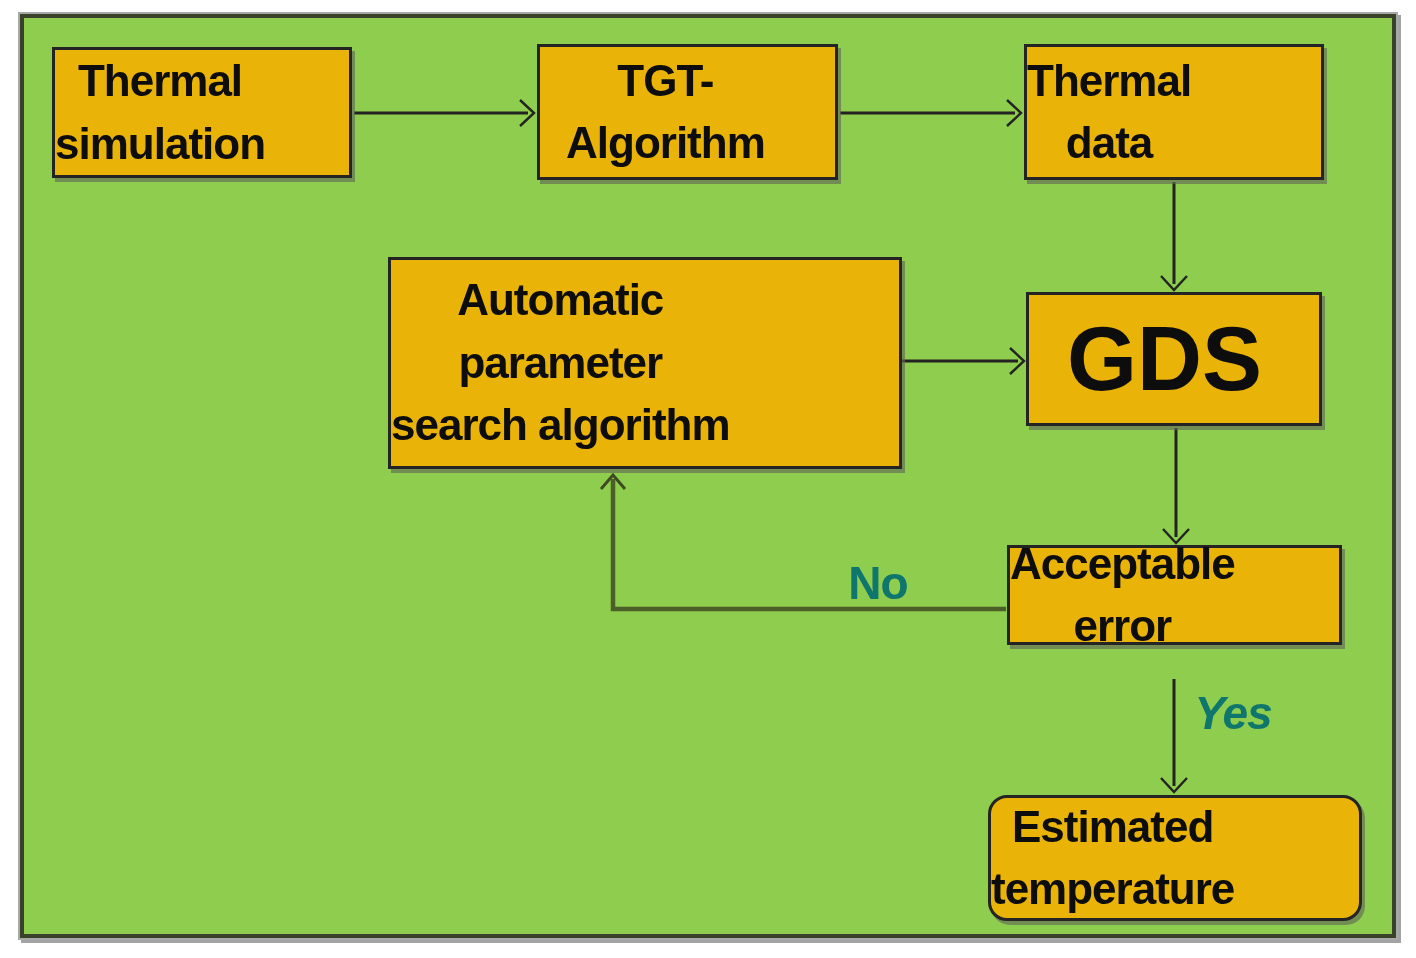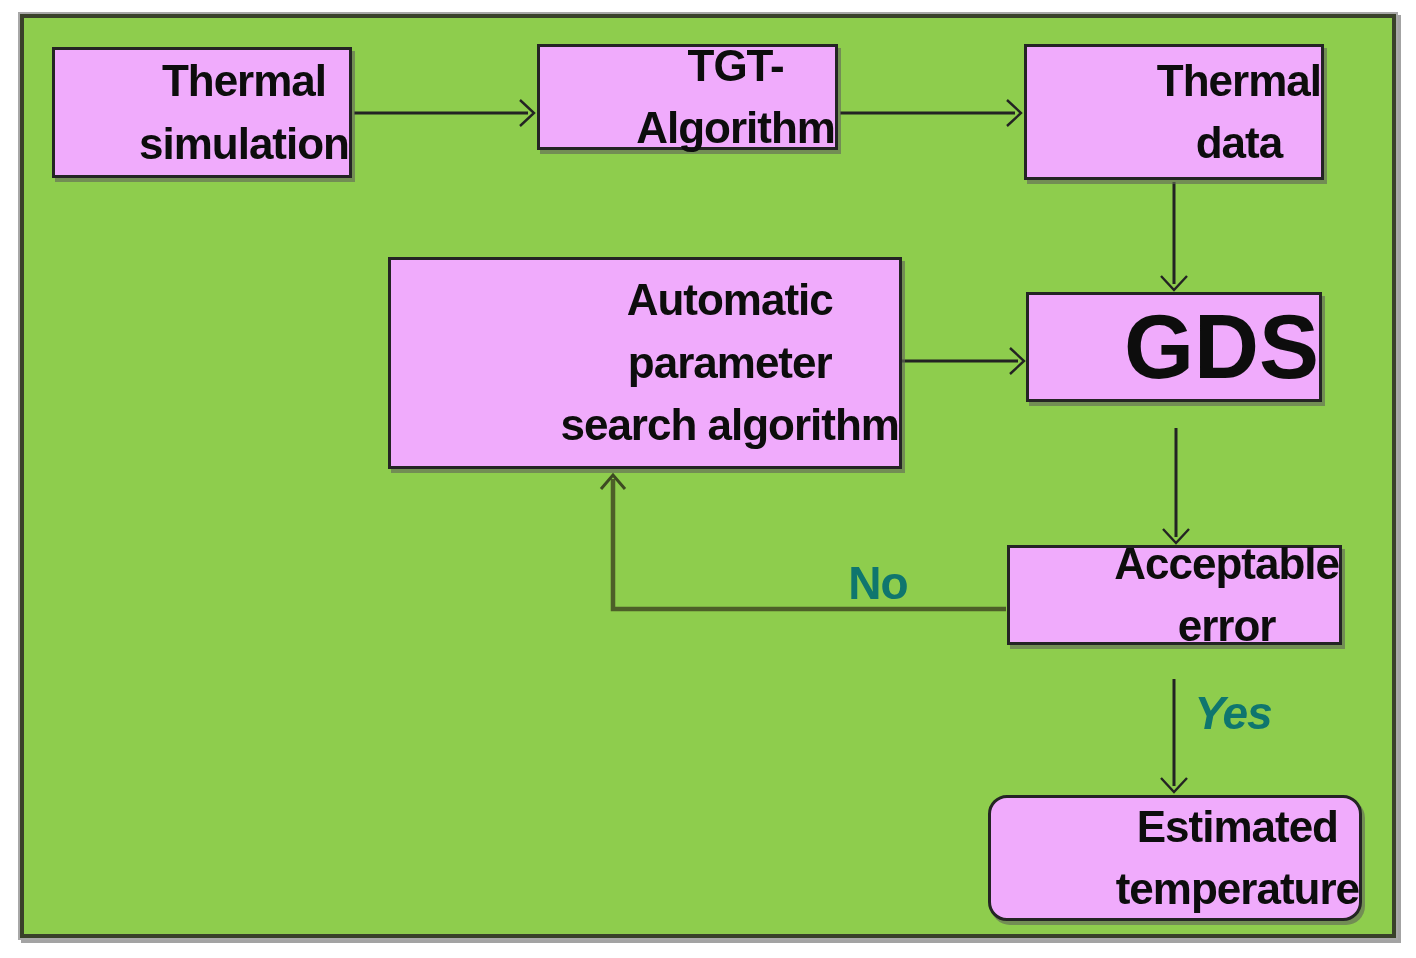--- a/index.html
+++ b/index.html
@@ -29,26 +29,26 @@
   }
   svg.edges {
     position: absolute;
     left: 0; top: 0;
     width: 1416px;
     height: 958px;
     pointer-events: none;
   }
   .node {
     position: absolute;
-    background: #f0abfc;
+    background: #eab308;
     border: 3px solid #242424;
     box-shadow: 3px 4px 0 rgba(100, 106, 88, 0.65);
     display: flex;
     align-items: center;
-    justify-content: flex-end;
+    justify-content: flex-start;
     text-align: center;
     box-sizing: border-box;
   }
   .node-label {
     white-space: pre-line;
     font-weight: 700;
     font-size: 44px;
     line-height: 1.42;
     color: #0d0d0d;
     letter-spacing: -1px;
@@ -61,24 +61,24 @@
   .edge-label {
     position: absolute;
     font-weight: 700;
     font-size: 46px;
     color: #0f766e;
     transform: translate(-50%, -50%);
     letter-spacing: -1px;
   }
   
   #n-thermal-simulation { left: 52px;  top: 47px;  width: 300px; height: 131px; }
-  #n-tgt-algorithm      { left: 537px; top: 44px;  width: 301px; height: 106px; }
+  #n-tgt-algorithm      { left: 537px; top: 44px;  width: 301px; height: 136px; padding-left: 26px; }
   #n-thermal-data       { left: 1024px;top: 44px;  width: 300px; height: 136px; }
   #n-auto-param-search  { left: 388px; top: 257px; width: 514px; height: 212px; }
-  #n-gds                { left: 1026px;top: 292px; width: 296px; height: 110px; }
+  #n-gds                { left: 1026px;top: 292px; width: 296px; height: 134px; padding-left: 38px; }
   #n-acceptable-error   { left: 1007px;top: 545px; width: 335px; height: 100px; }
   #n-estimated-temp     { left: 988px; top: 795px; width: 374px; height: 126px; border-radius: 19px; }
   #lbl-no  { left: 878px;  top: 583px; }
   #lbl-yes { left: 1233px; top: 713px; font-style: italic; }
 </style>
 </head>
 <body>
 
 <div class="canvas">
 

